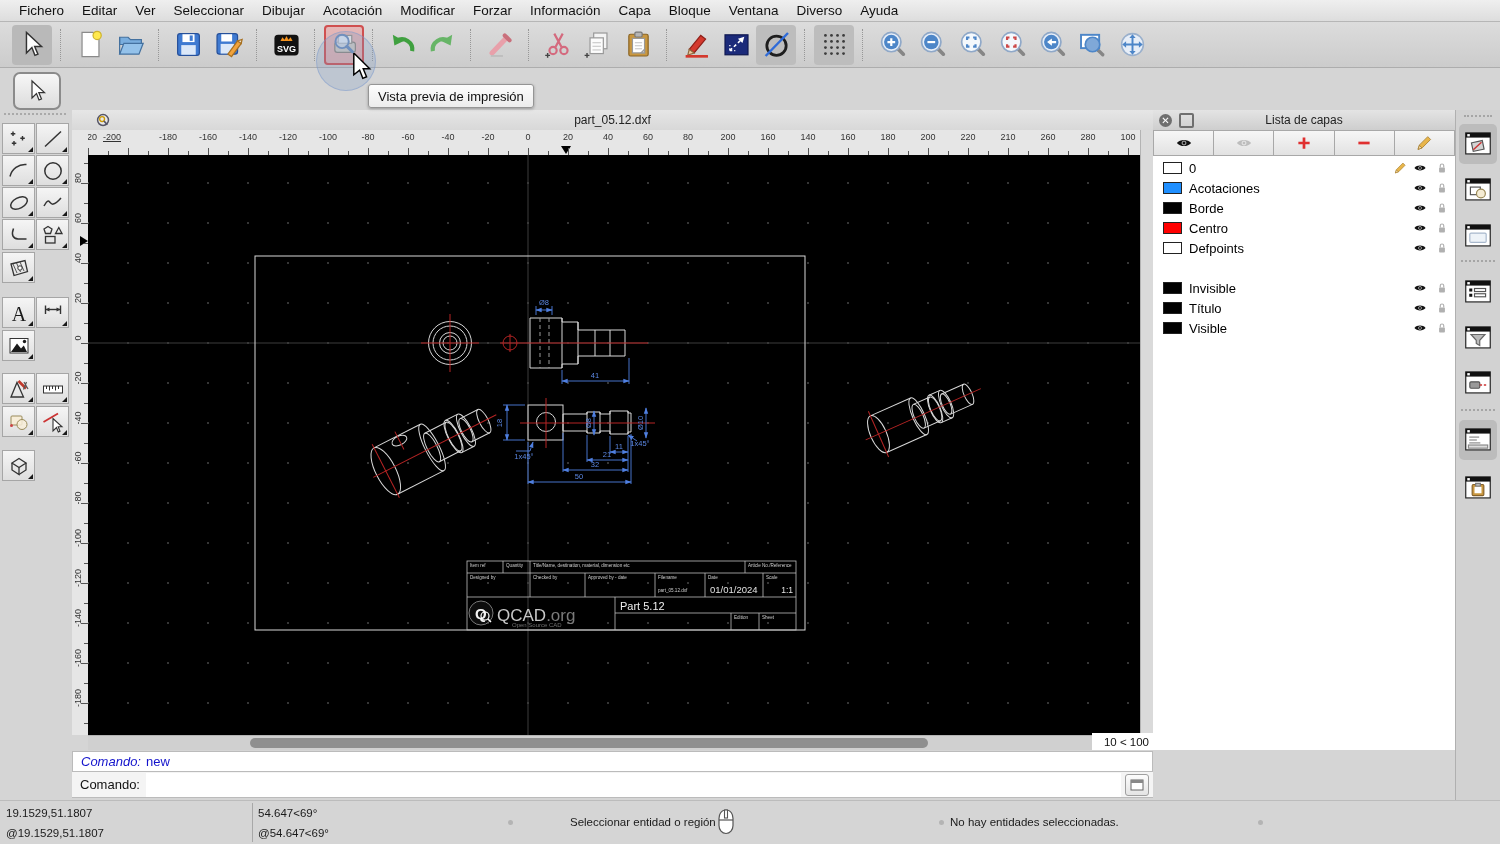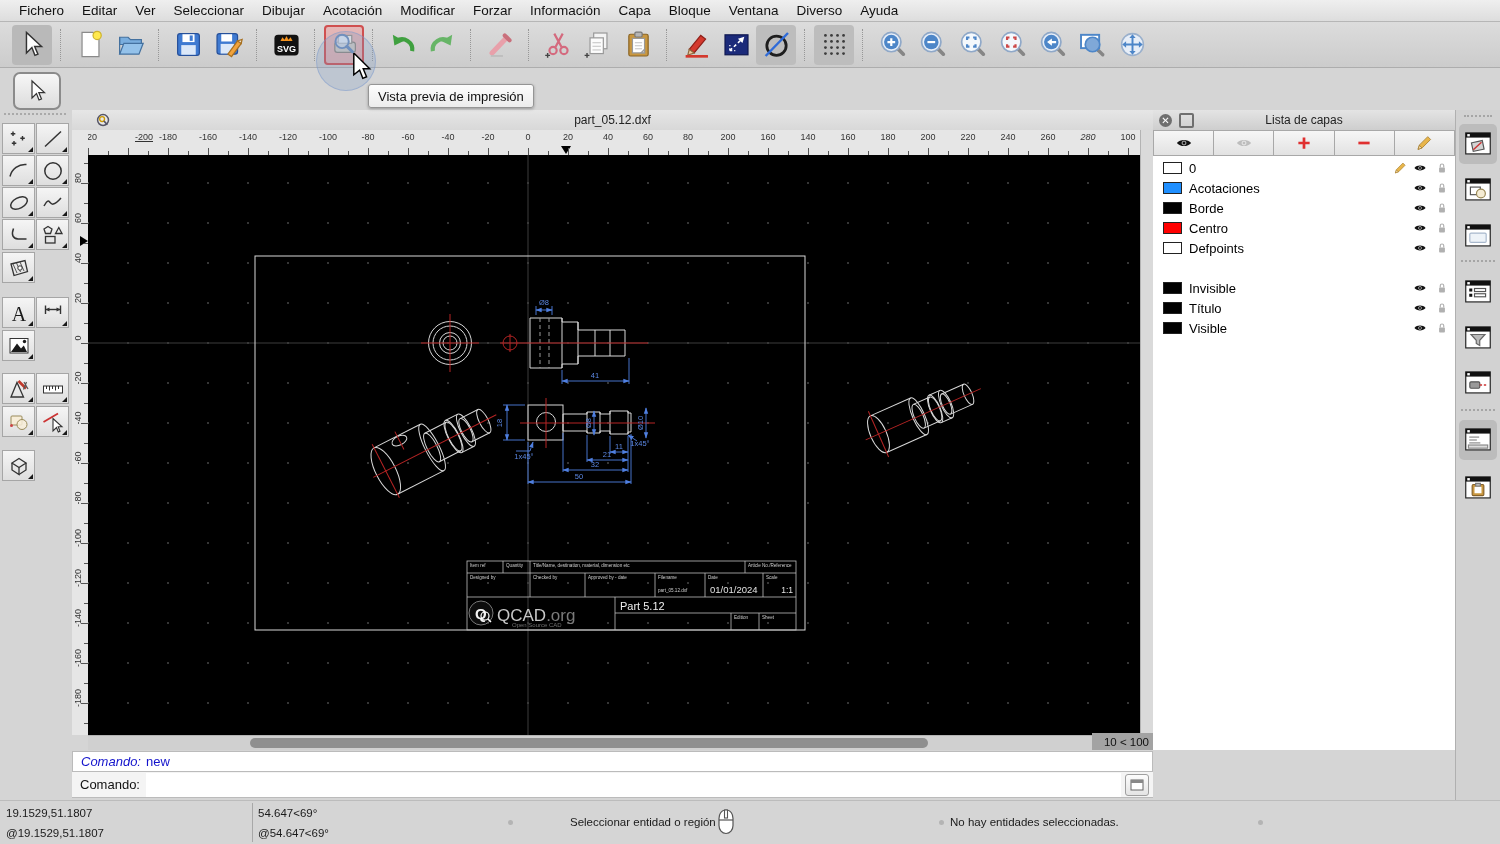--- a/index.html
+++ b/index.html
@@ -58,21 +58,21 @@
   .ol{stroke:#d8d8d8;fill:none;stroke-width:1;}
   .cl{stroke:#b62424;fill:none;stroke-width:1;}
   .dm{stroke:#4f7fe0;fill:none;stroke-width:0.9;}
   .dmt{fill:#5c88e4;font-size:7.5px;text-anchor:middle;}
   .tbl{stroke:#bdbdbd;stroke-width:0.8;fill:none;}
   .tbt{fill:#cfcfcf;font-size:4.6px;}
   
   .vscroll{left:1140px;top:130px;width:13px;height:603px;background:#dadada;border-left:1px solid #b3b3b3;box-sizing:border-box;}
   .hscroll{left:88px;top:735px;width:1004px;height:15px;background:#d0d0d0;border-top:1px solid #b3b3b3;box-sizing:border-box;}
   .hscroll-handle{position:absolute;left:162px;top:2px;width:678px;height:10px;border-radius:5px;background:#8f8f8f;}
-  .gridinfo{left:1092px;top:733px;width:61px;height:17px;background:#a3a3a3;font-size:11.5px;color:#111;
+  .gridinfo{left:1092px;top:733px;width:61px;height:17px;background:#ffffff;font-size:11.5px;color:#111;
     display:flex;align-items:center;justify-content:flex-end;padding-right:4px;box-sizing:border-box;}
   
   .cmd-hist{left:72px;top:751px;width:1081px;height:21px;background:#fff;border:1px solid #bbb;box-sizing:border-box;
     display:flex;align-items:center;font-size:13px;color:#1414cc;padding-left:8px;}
   .cmd-hist .lbl{font-style:italic;margin-right:5px;}
   .cmd-input{left:72px;top:772px;width:1081px;height:26px;background:#f4f4f4;border-bottom:1px solid #bbb;
     display:flex;align-items:center;box-sizing:border-box;}
   .cmd-input .lbl{font-size:13px;color:#111;margin:0 6px 0 8px;}
   .cmd-field{flex:1;height:22px;border:none;background:#fff;font-size:13px;font-family:"Liberation Sans",sans-serif;outline:none;}
   .cmd-btn{width:22px;height:20px;margin:0 4px;background:linear-gradient(#fcfcfc,#e4e4e4);border:1px solid #9f9f9f;border-radius:3px;
@@ -548,21 +548,21 @@
       <div class="htick" style="left: 880px; height: 7px;"></div>
       <div class="htick" style="left: 900px; height: 4px;"></div>
       <div class="htick" style="left: 920px; height: 7px;"></div>
       <div class="htick" style="left: 940px; height: 4px;"></div>
       <div class="htick" style="left: 960px; height: 7px;"></div>
       <div class="htick" style="left: 980px; height: 4px;"></div>
       <div class="htick" style="left: 1000px; height: 7px;"></div>
       <div class="htick" style="left: 1020px; height: 4px;"></div>
       <div class="htick" style="left: 1040px; height: 7px;"></div>
       <div class="hlabel" style="left: 0px;">-220</div>
-      <div class="hlabel" style="left: 56px; text-decoration: underline;">-200</div>
+      <div class="hlabel" style="left: 24px; text-decoration: underline;">-200</div>
       <div class="hlabel" style="left: 80px;">-180</div>
       <div class="hlabel" style="left: 120px;">-160</div>
       <div class="hlabel" style="left: 160px;">-140</div>
       <div class="hlabel" style="left: 200px;">-120</div>
       <div class="hlabel" style="left: 240px;">-100</div>
       <div class="hlabel" style="left: 280px;">-80</div>
       <div class="hlabel" style="left: 320px;">-60</div>
       <div class="hlabel" style="left: 360px;">-40</div>
       <div class="hlabel" style="left: 400px;">-20</div>
       <div class="hlabel" style="left: 440px;">0</div>
@@ -570,23 +570,23 @@
       <div class="hlabel" style="left: 520px;">40</div>
       <div class="hlabel" style="left: 560px;">60</div>
       <div class="hlabel" style="left: 600px;">80</div>
       <div class="hlabel" style="left: 640px;">200</div>
       <div class="hlabel" style="left: 680px;">160</div>
       <div class="hlabel" style="left: 720px;">140</div>
       <div class="hlabel" style="left: 760px;">160</div>
       <div class="hlabel" style="left: 800px;">180</div>
       <div class="hlabel" style="left: 840px;">200</div>
       <div class="hlabel" style="left: 880px;">220</div>
-      <div class="hlabel" style="left: 920px;">240</div>
+      <div class="hlabel" style="left: 920px;">210</div>
       <div class="hlabel" style="left: 960px;">260</div>
-      <div class="hlabel" style="left: 1000px; font-style: italic;">280</div>
+      <div class="hlabel" style="left: 1000px;">280</div>
       <div class="hlabel" style="left: 1040px;">100</div>
     </div>
   <div class="abs vruler" id="vruler">
     <div class="vmarker"></div>
   <div class="vtick" style="top: 8px; width: 4px;"></div>
       <div class="vtick" style="top: 28px; width: 7px;"></div>
       <div class="vtick" style="top: 48px; width: 4px;"></div>
       <div class="vtick" style="top: 68px; width: 7px;"></div>
       <div class="vtick" style="top: 88px; width: 4px;"></div>
       <div class="vtick" style="top: 108px; width: 7px;"></div>

